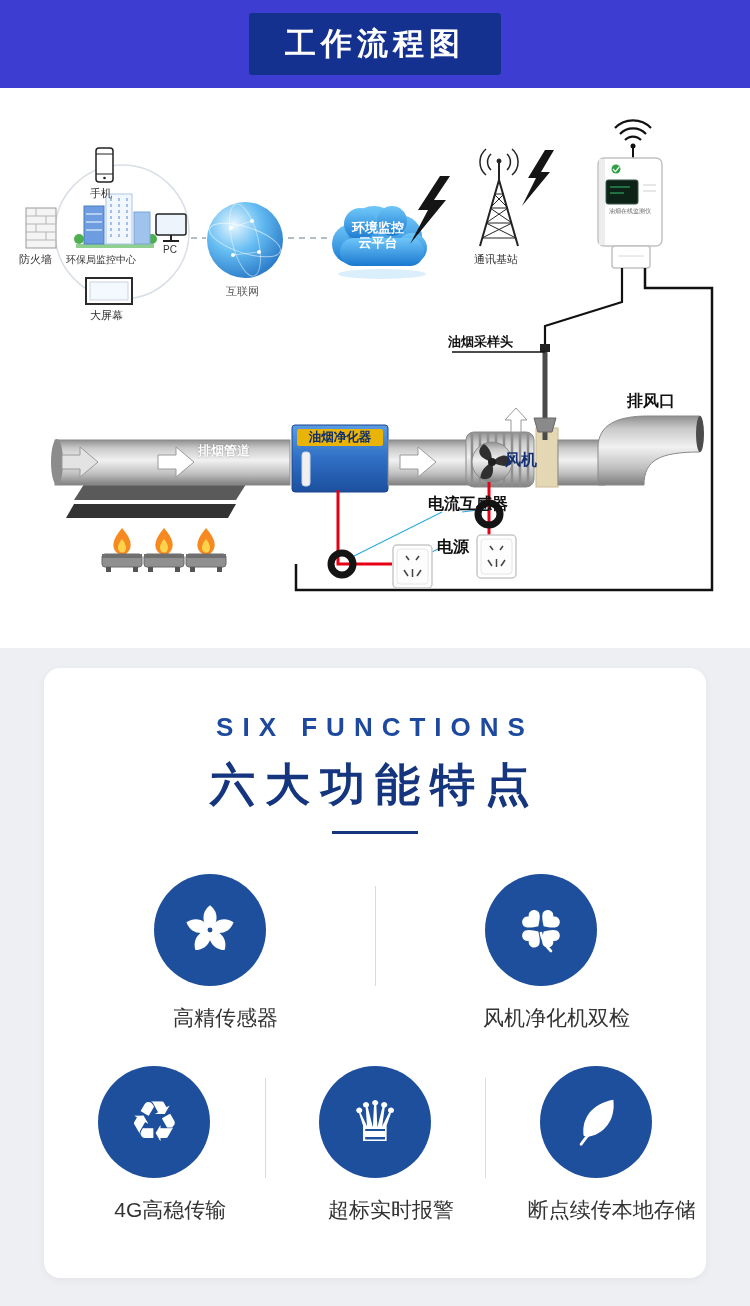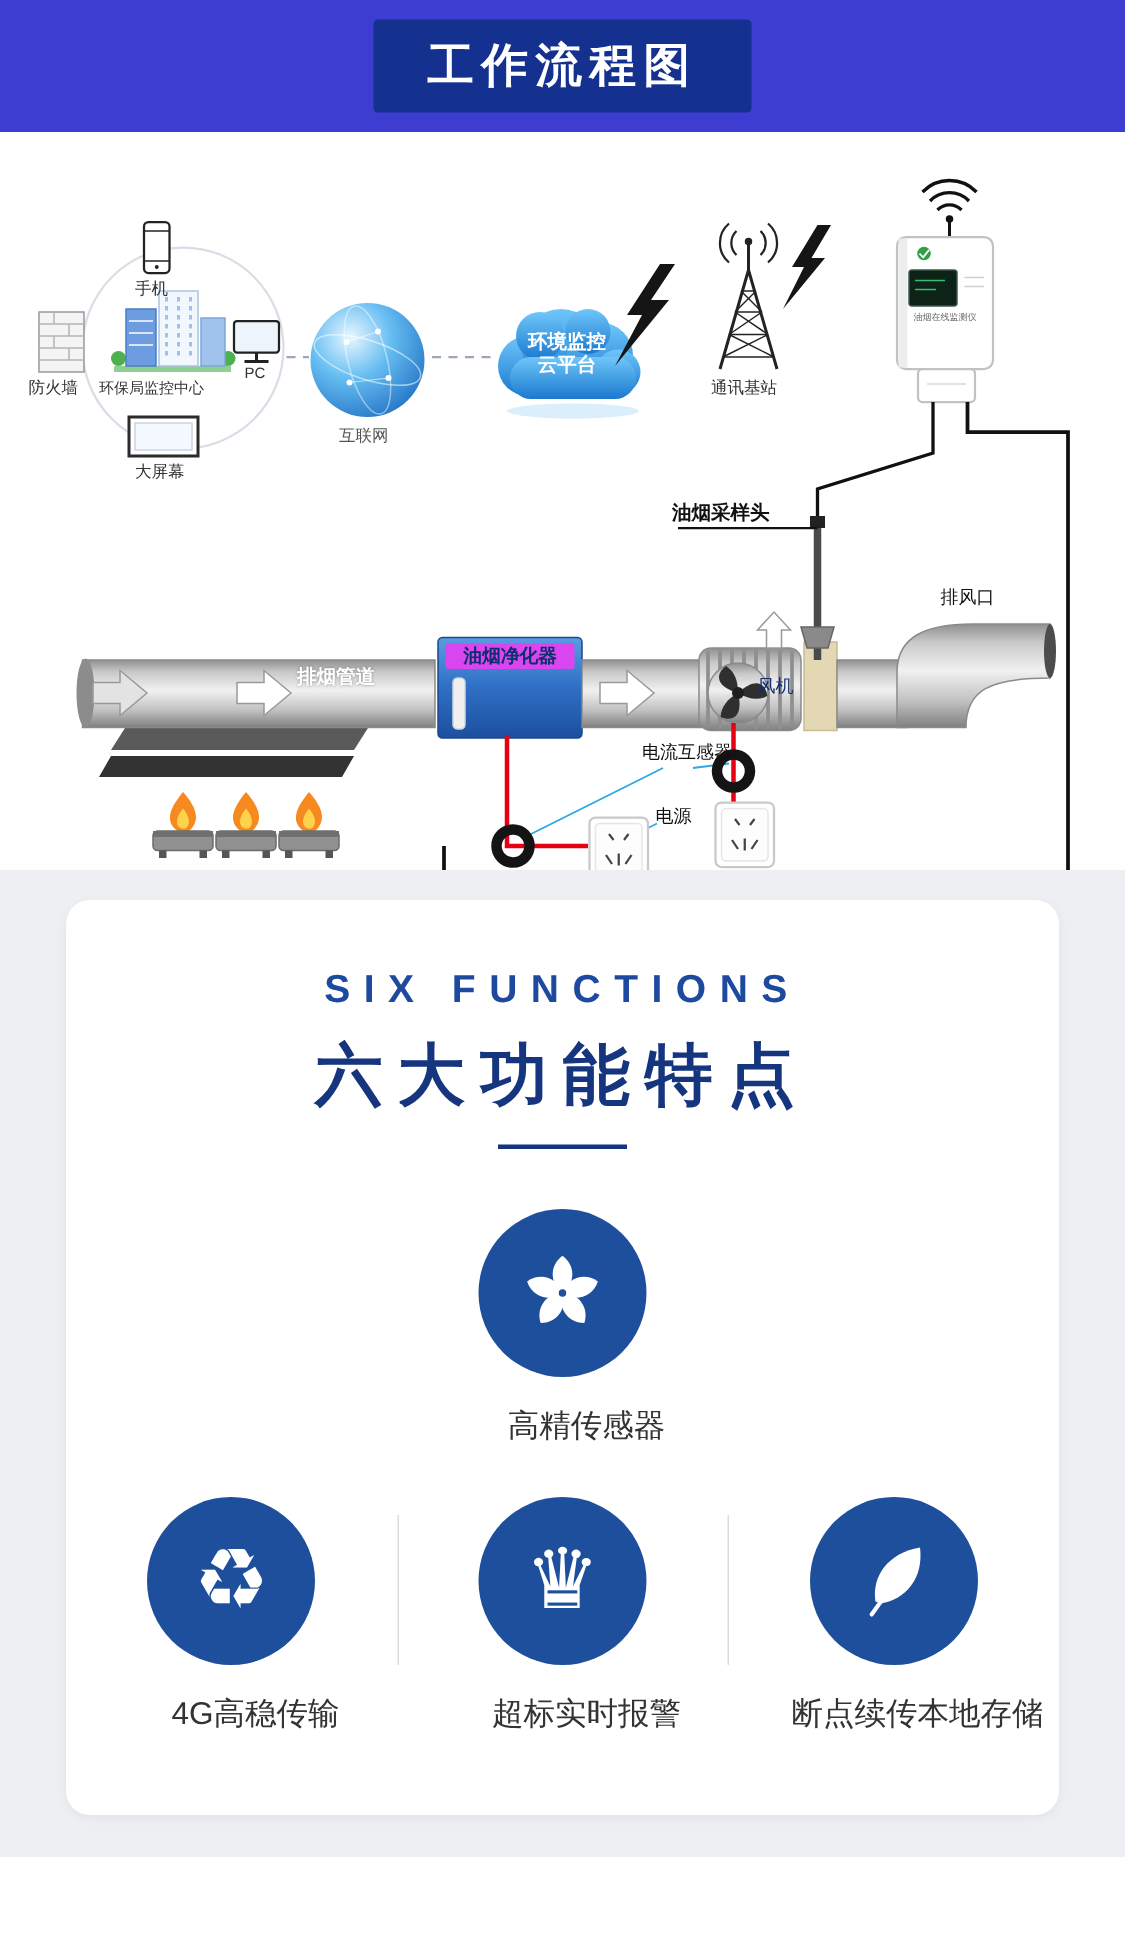--- a/index.html
+++ b/index.html
@@ -5,30 +5,30 @@
   html,body{margin:0;padding:0;}
   body{width:750px;font-family:"Liberation Sans","DejaVu Sans",sans-serif;background:#fff;}
   .page{width:750px;position:relative;}
 
   
   .header{height:88px;background:#3d3dd1;display:flex;align-items:center;justify-content:center;}
   .header-box{background:#15318f;color:#fff;font-size:31px;font-weight:bold;letter-spacing:5px;
               padding:10px 36px;border-radius:3px;}
 
   
-  .diagram{position:relative;width:750px;height:492px;background:#fff;overflow:hidden;}
+  .diagram{position:relative;width:750px;height:560px;background:#fff;overflow:hidden;}
   .diagram svg.scene{position:absolute;left:0;top:0;}
   .dlabel{position:absolute;color:#333;white-space:nowrap;line-height:1.2;}
   .f11{font-size:11px;} .f10{font-size:10px;}
-  .bold12{font-size:12px;font-weight:normal;color:#111;}
+  .bold12{font-size:16px;font-weight:bold;color:#111;}
   .bold13{font-size:13px;font-weight:bold;color:#111;}
   .cloud-text{position:absolute;left:330px;top:132px;width:96px;text-align:center;color:#fff;
               font-size:13px;font-weight:bold;line-height:15px;}
   .duct-label{color:#fff;text-shadow:0 0 2px rgba(0,0,0,.35);}
-  .purifier-band{position:absolute;left:297px;top:341px;width:86px;height:17px;background:#d946ef;
+  .purifier-band{position:absolute;left:297px;top:341px;width:86px;height:17px;background:#eab308;
                  border-radius:2px;display:flex;align-items:center;justify-content:center;
                  font-size:12.5px;font-weight:bold;color:#0b2f6e;}
   .fan-label{color:#132f72;}
   .device-tiny{position:absolute;left:600px;top:119px;width:60px;text-align:center;font-size:6px;color:#666;}
 
   
   .features{background:#edeff2;padding:20px 0 28px 0;}
   .card{background:#fff;margin:0 44px;border-radius:16px;box-shadow:0 2px 8px rgba(0,0,0,.05);
         padding:44px 0 46px 0;}
   .en-title{text-align:center;color:#1d4a9e;font-size:26px;font-weight:600;letter-spacing:9px;}
@@ -347,20 +347,34 @@
               <path d="M50 50 C38 42 34 22 50 10 C66 22 62 42 50 50 Z"></path>
               <path d="M50 50 C38 42 34 22 50 10 C66 22 62 42 50 50 Z" transform="rotate(72 50 50)"></path>
               <path d="M50 50 C38 42 34 22 50 10 C66 22 62 42 50 50 Z" transform="rotate(144 50 50)"></path>
               <path d="M50 50 C38 42 34 22 50 10 C66 22 62 42 50 50 Z" transform="rotate(216 50 50)"></path>
               <path d="M50 50 C38 42 34 22 50 10 C66 22 62 42 50 50 Z" transform="rotate(288 50 50)"></path>
               <circle cx="50" cy="50" r="5" fill="#1d4f9c" stroke="#fff" stroke-width="2"></circle>
             </svg>
           </div>
           <div class="feat-label">高精传感器</div>
         </div>
+        <div class="feature">
+          <div class="icon-circle">
+            <svg width="62" height="62" viewBox="0 0 100 100" fill="#fff">
+              <g transform="translate(50,48)">
+                <path d="M0,-10 C-7,-19 -19,-11 -16,-2 C-13,4 -6,8 0,12 C6,8 13,4 16,-2 C19,-11 7,-19 0,-10 Z" transform="rotate(45) translate(0,-18)"></path>
+                <path d="M0,-10 C-7,-19 -19,-11 -16,-2 C-13,4 -6,8 0,12 C6,8 13,4 16,-2 C19,-11 7,-19 0,-10 Z" transform="rotate(135) translate(0,-18)"></path>
+                <path d="M0,-10 C-7,-19 -19,-11 -16,-2 C-13,4 -6,8 0,12 C6,8 13,4 16,-2 C19,-11 7,-19 0,-10 Z" transform="rotate(225) translate(0,-18)"></path>
+                <path d="M0,-10 C-7,-19 -19,-11 -16,-2 C-13,4 -6,8 0,12 C6,8 13,4 16,-2 C19,-11 7,-19 0,-10 Z" transform="rotate(315) translate(0,-18)"></path>
+              </g>
+              <path d="M50,55 C52,68 58,76 66,84" stroke="#fff" stroke-width="4.5" fill="none" stroke-linecap="round"></path>
+            </svg>
+          </div>
+          <div class="feat-label">风机净化机双检</div>
+        </div>
       </div>
 
       <div class="feat-row">
         <div class="feature">
           <div class="icon-circle">
             <span class="glyph">♻︎</span>
           </div>
           <div class="feat-label">4G高稳传输</div>
         </div>
         <div class="feature">

